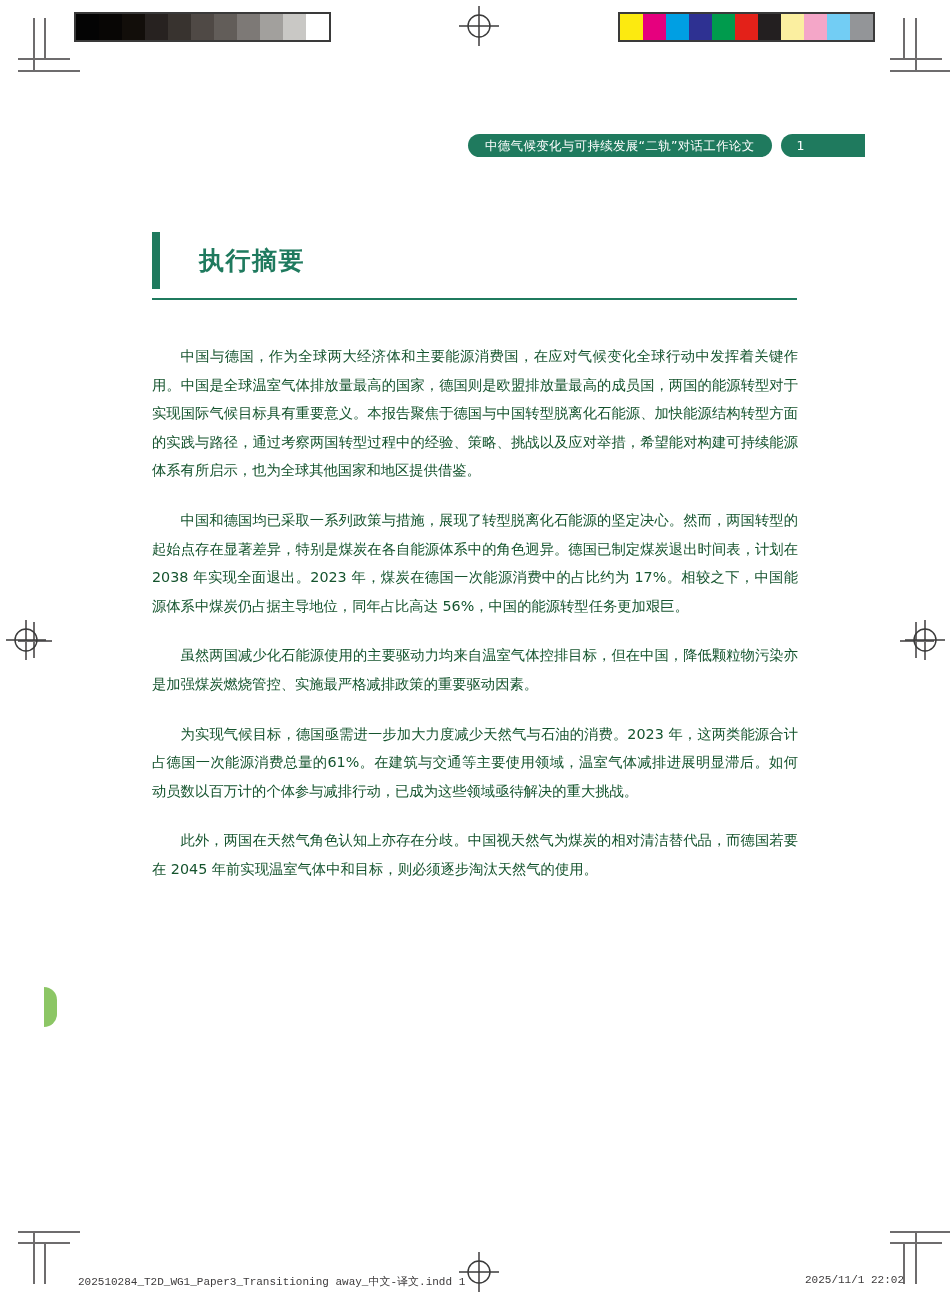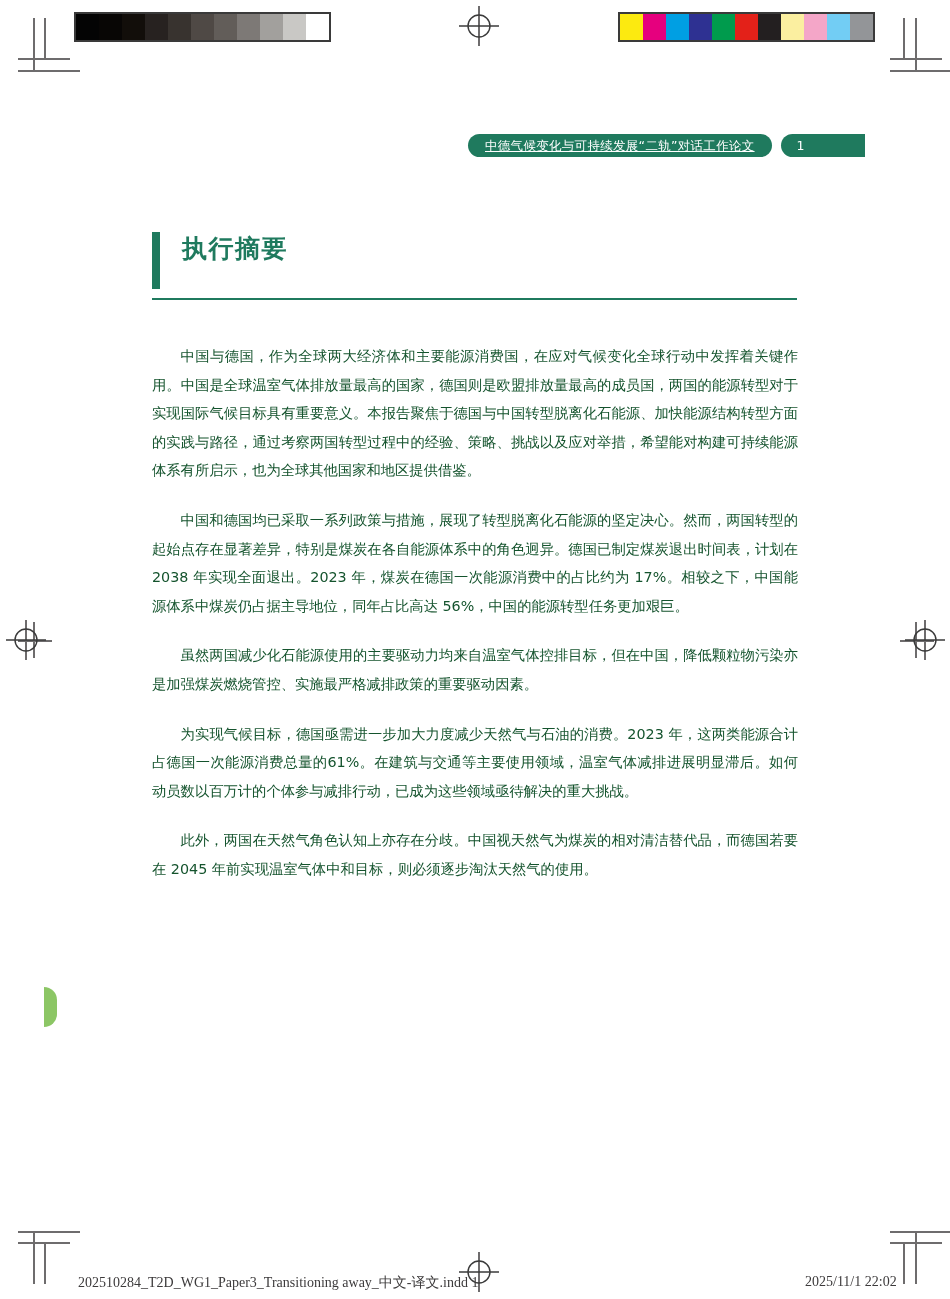--- a/index.html
+++ b/index.html
@@ -59,21 +59,20 @@
   }
   #header-title-pill {
     background: #1f7a5e;
     color: #ffffff;
     border-radius: 12px;
     font-size: 12.5px;
     line-height: 23px;
     padding: 0 17px 0 17px;
     white-space: nowrap;
     letter-spacing: 0.3px;
-    text-decoration: underline;
   }
   #header-page-pill {
     margin-left: 9px;
     background: #1f7a5e;
     border-radius: 12px 0 0 12px;
     color: #ffffff;
     font-size: 12.5px;
     line-height: 23px;
     padding-left: 16px;
     padding-right: 60px;
@@ -82,21 +81,23 @@
 
   
   #section-title-wrap {
     position: absolute;
     left: 152px;
     top: 232px;
     width: 645px;
   }
   #title-row {
     display: flex;
+    align-items: center;
     height: 57px;
+    gap: 17px;
   }
   #title-bar {
     width: 8px;
     height: 57px;
     background: #1f7a5e;
     flex: 0 0 auto;
   }
   #section-title {
     margin-left: 22px;
     color: #1f7a5e;
@@ -143,22 +144,22 @@
   
   #footer {
     position: absolute;
     left: 0;
     top: 1270px;
     width: 950px;
     height: 24px;
   }
   .footer-text {
     position: absolute;
-    font-family: Liberation Serif, serif;
-    font-size: 14px;
+    font-family: Liberation Mono, monospace;
+    font-size: 11px;
     color: #3c3a3b;
     white-space: nowrap;
   }
   #footer-file { left: 78px; top: 4px; }
   #footer-time { left: 805px; top: 4px; }
 </style>
 </head>
 <body>
 
 <div id="page">

